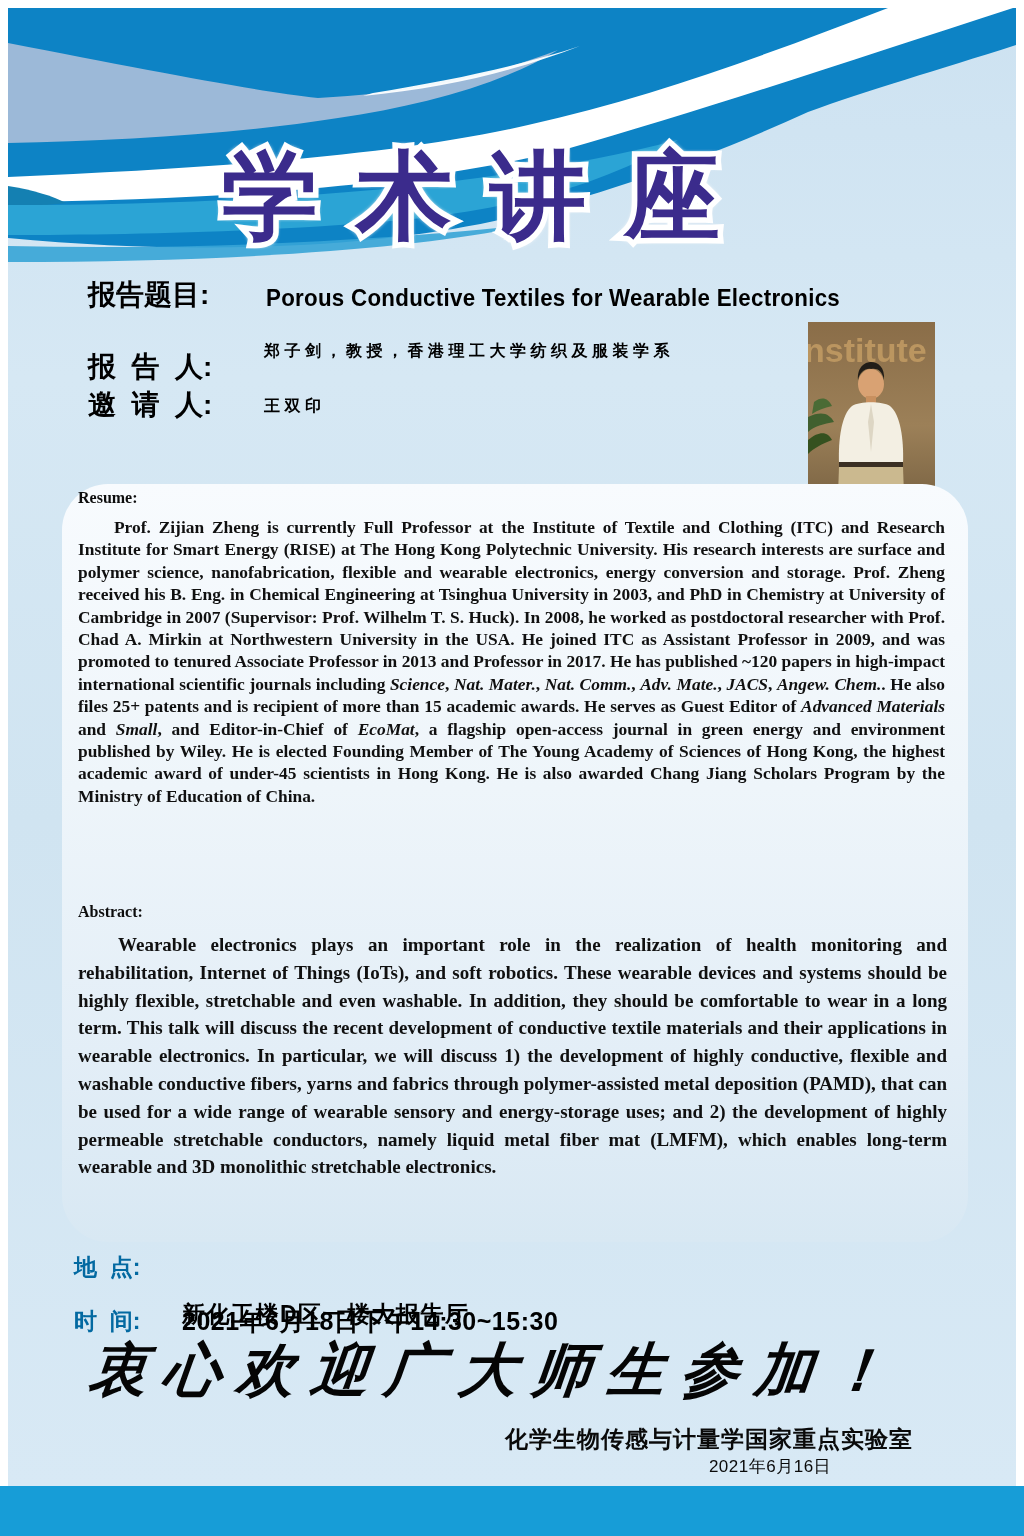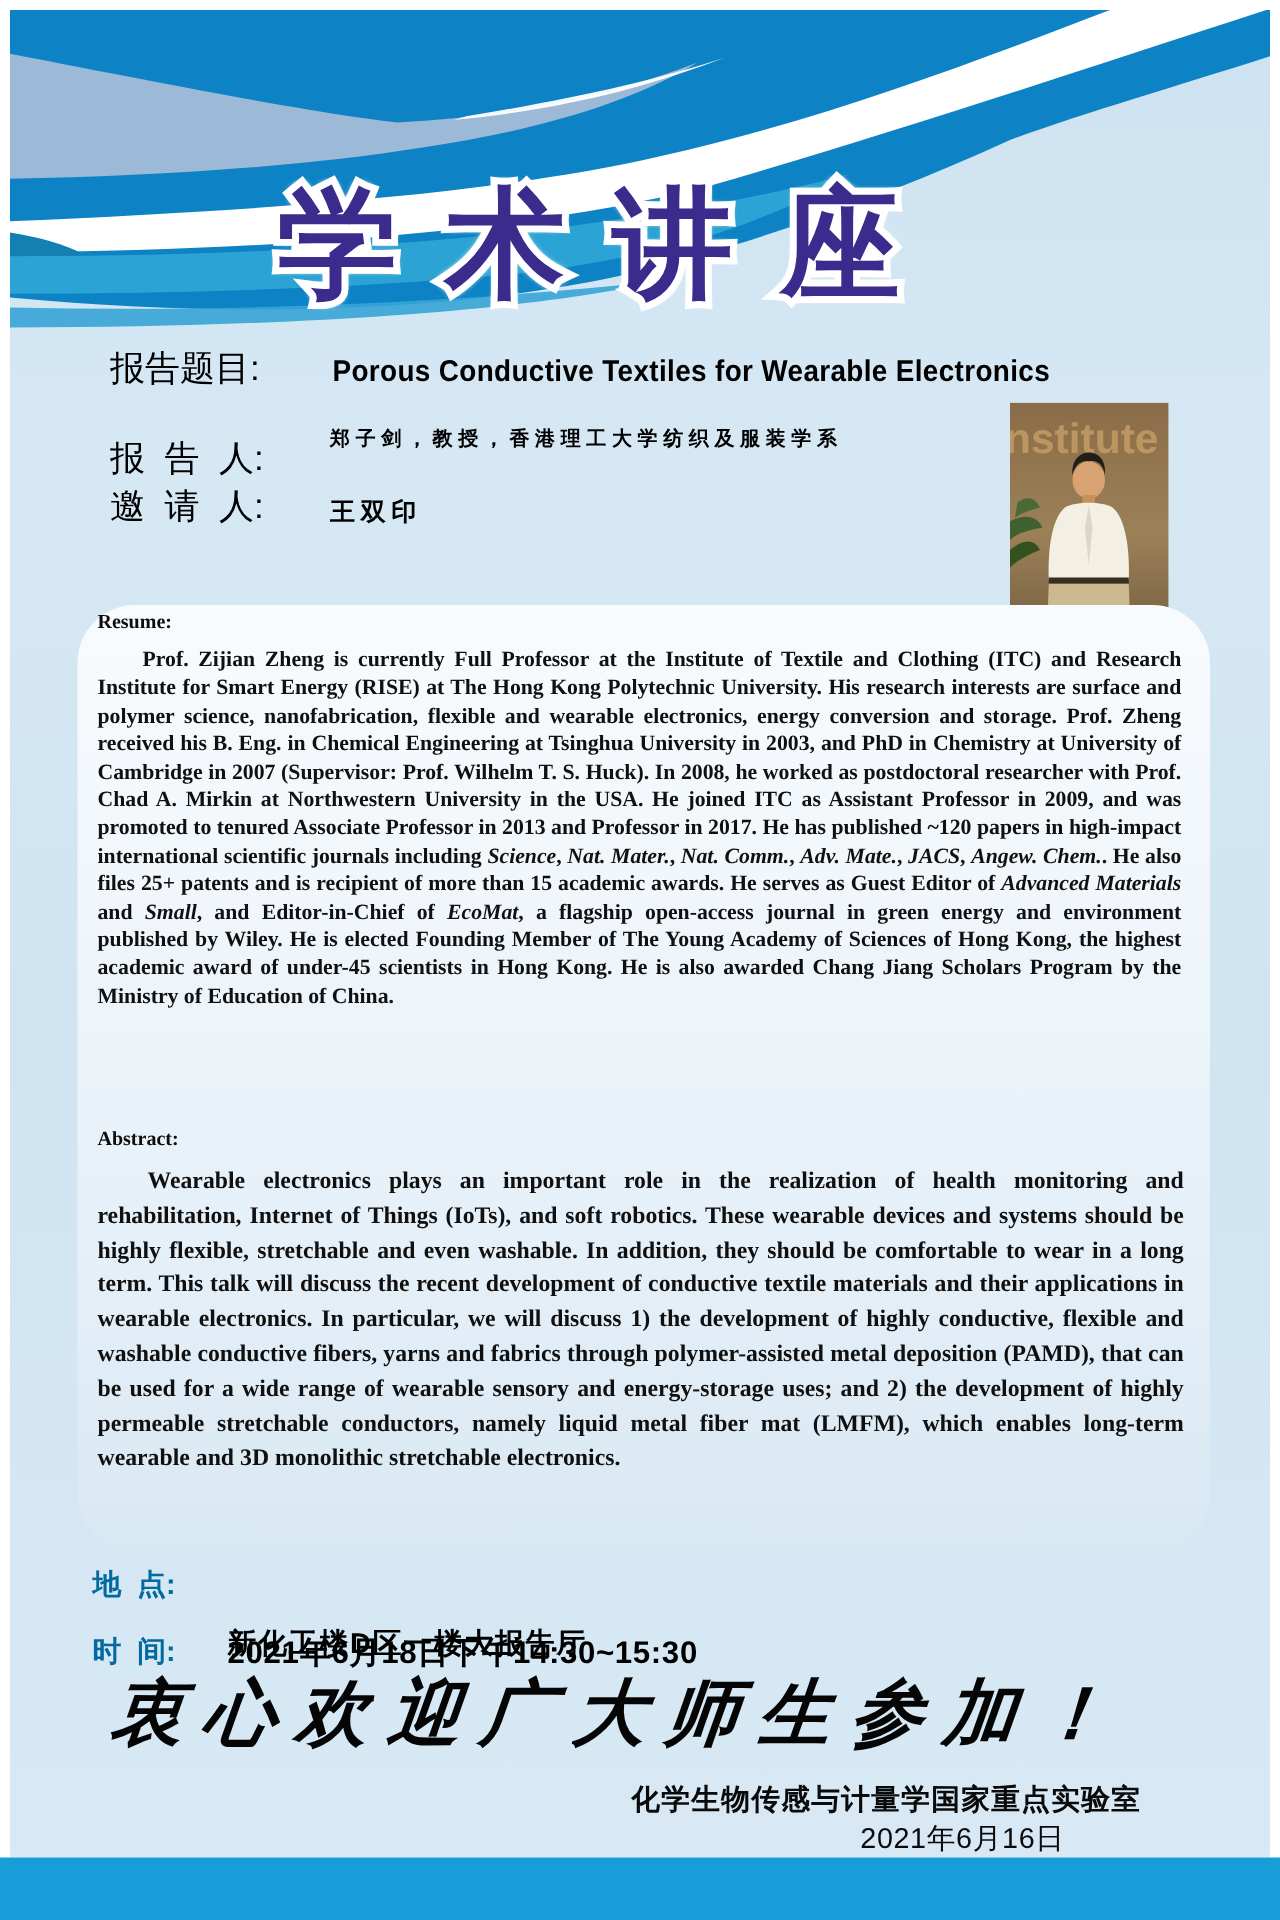--- a/index.html
+++ b/index.html
@@ -15,27 +15,27 @@
   .header-waves{position:absolute;left:8px;top:8px;width:1008px;height:300px;}
   .banner-title{
     position:absolute;top:146px;left:0;width:1024px;text-align:center;
     font-family:"Liberation Sans",sans-serif;font-weight:900;font-size:96px;line-height:1.05;
     color:#3b2b8c;letter-spacing:38px;transform:translateX(-22px);
     -webkit-text-stroke:11px #ffffff;paint-order:stroke fill;
     text-shadow:0 0 6px #fff,0 0 6px #fff,3px 3px 4px #fff,-3px -3px 4px #fff,3px -3px 4px #fff,-3px 3px 4px #fff;
     white-space:nowrap;
   }
   .info-label{
-    position:absolute;left:88px;color:#000;font-weight:400;font-size:28px;white-space:pre;
+    position:absolute;left:88px;color:#000;font-weight:700;font-size:28px;white-space:pre;
     font-family:"Liberation Sans",sans-serif;
   }
   .info-value{position:absolute;color:#000;font-weight:700;font-family:"Liberation Sans",sans-serif;white-space:nowrap;}
   .topic-value{left:266px;top:284px;font-size:24px;transform:scaleX(.93);transform-origin:left center;letter-spacing:.3px;}
   .speaker-value{left:264px;top:341px;font-size:16px;letter-spacing:4.5px;}
-  .inviter-value{left:264px;top:396px;font-size:20px;letter-spacing:4.5px;}
+  .inviter-value{left:264px;top:396px;font-size:16px;letter-spacing:4.5px;}
   .speaker-photo{position:absolute;left:808px;top:322px;width:127px;height:173px;overflow:hidden;}
   .content-panel{
     position:absolute;left:62px;top:484px;width:906px;height:758px;border-radius:46px;
     background:linear-gradient(180deg,#f8fbfe 0%,#eef5fa 40%,#e3eef7 75%,#d8e8f3 100%);
   }
   .section-heading{
     position:absolute;left:78px;color:#0d0d0d;
     font-family:"Liberation Serif",serif;font-weight:700;font-size:16px;
   }
   .body-text{
@@ -56,21 +56,21 @@
     position:absolute;top:1332px;left:0;width:1024px;text-align:center;
     font-family:"Liberation Serif",serif;font-style:italic;font-weight:900;font-size:58px;
     color:#050505;letter-spacing:16px;transform:skewX(-6deg) translateX(-16px);white-space:nowrap;
   }
   .organizer-line{
     position:absolute;top:1424px;right:111px;color:#0a0a0a;
     font-weight:600;font-size:23px;letter-spacing:1px;white-space:nowrap;
   }
   .date-line{
     position:absolute;top:1455px;left:630px;width:280px;text-align:center;
-    color:#0a0a0a;font-weight:500;font-size:23px;letter-spacing:.5px;
+    color:#0a0a0a;font-weight:500;font-size:17px;letter-spacing:.5px;
   }
   .footer-bar{position:absolute;left:0;top:1486px;width:1024px;height:50px;background:#179dd7;}
 </style>
 </head>
 <body>
 
 <div class="page-bg"></div>
 
 <svg class="header-waves" viewBox="0 0 1008 300" preserveAspectRatio="none">
   <path fill="#0d83c5" d="M0,0 H1008 V37 C930,62 860,82 800,104 C700,150 590,188 500,210 C370,240 190,248 0,230 Z"></path>

